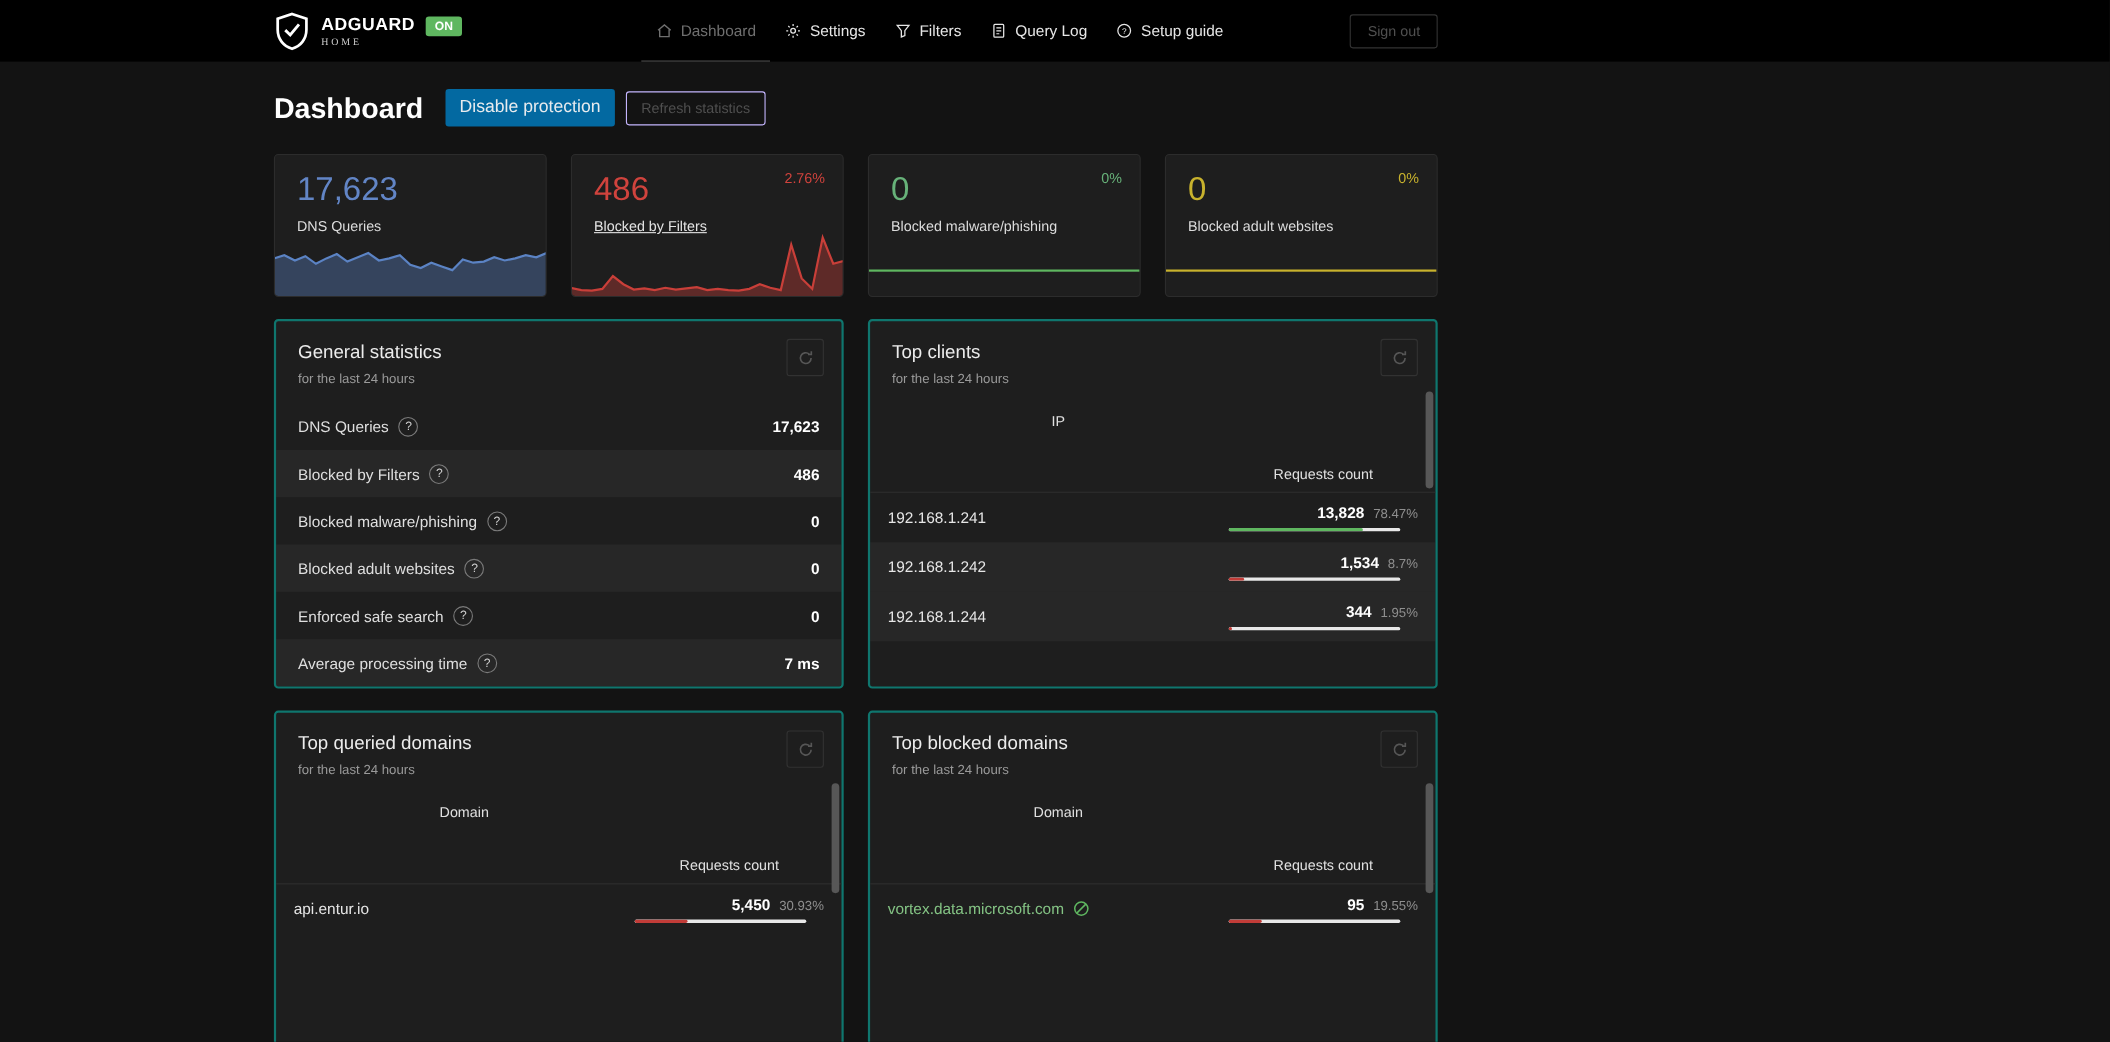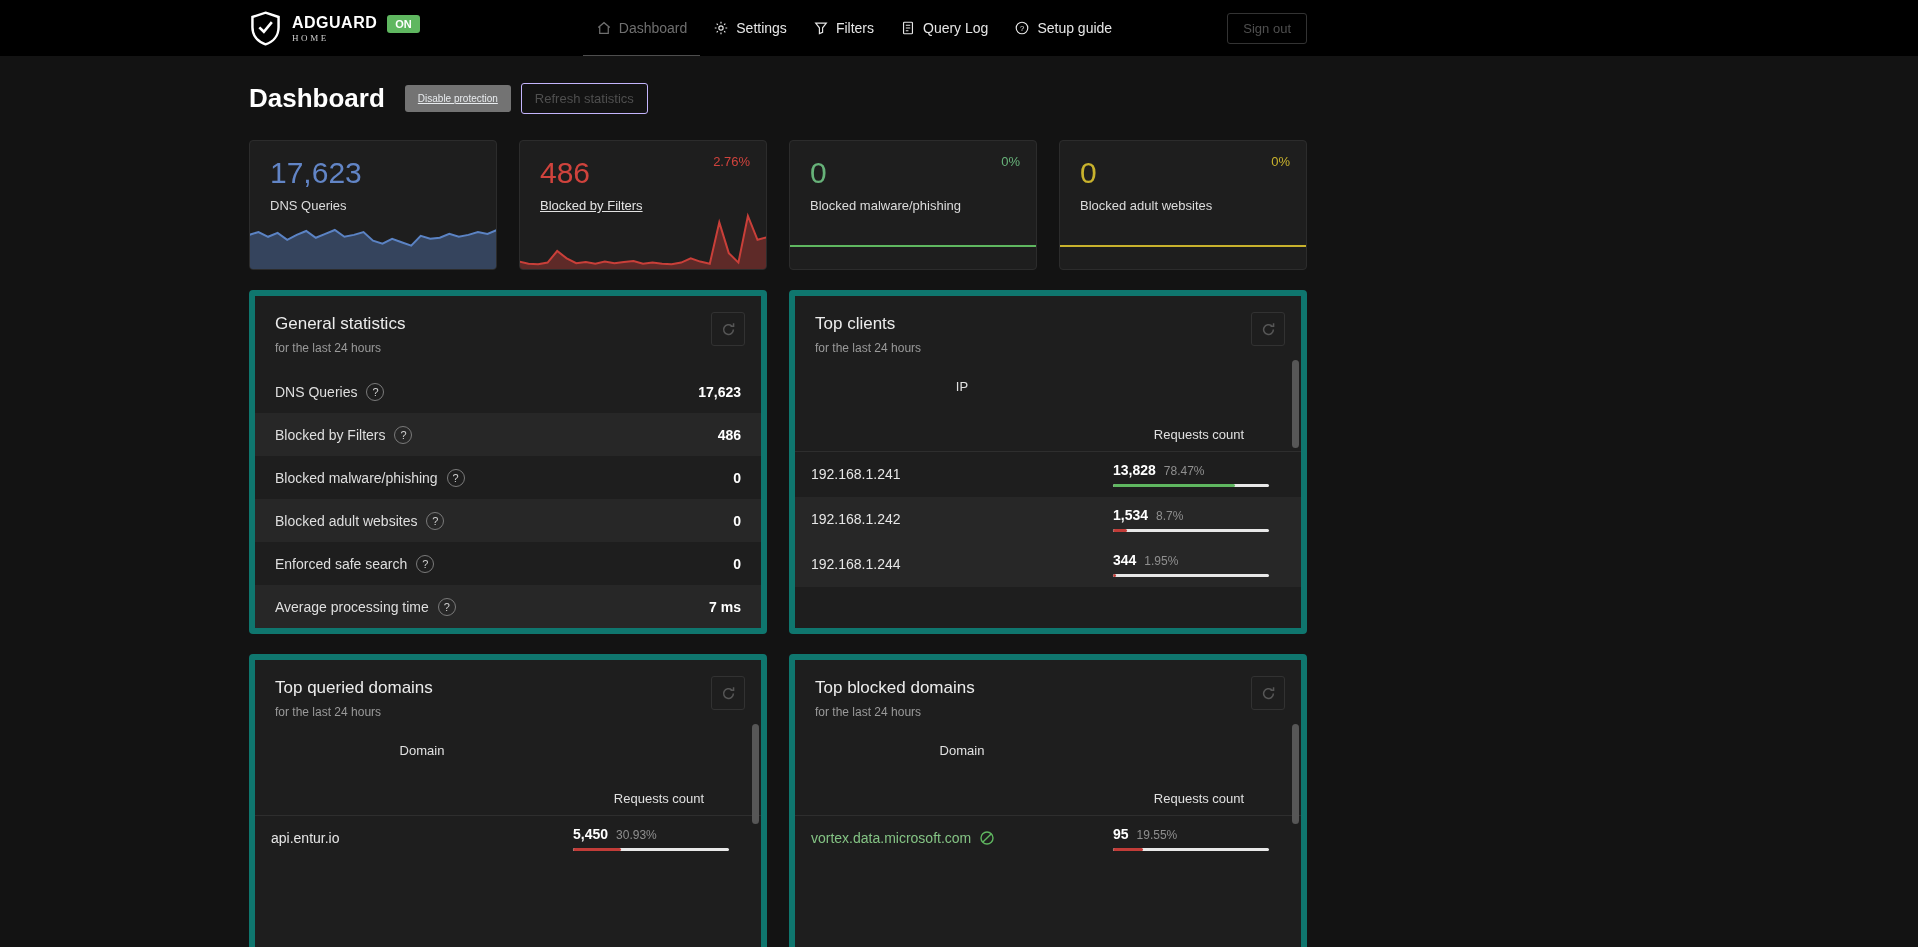--- a/index.html
+++ b/index.html
@@ -26,43 +26,43 @@
   .nav-item.active { color: #6f6f6f; border-bottom-color: #4e4e4e; }
   .nav-icon { display: inline-flex; align-items: center; }
   .nav-icon svg { width: 16px; height: 16px; }
   .signout { margin-left: auto; background: transparent; border: 1px solid #333;
              color: #4f4f4f; padding: 7px 15px; border-radius: 3px; font-size: 13px; cursor: pointer;
              font-family: inherit; }
   
   .container { width: 1058px; margin-left: 249px; }
   .page-head { display: flex; align-items: center; gap: 10px; margin-top: 24px; height: 36px; }
   .page-title { font-size: 26px; font-weight: 600; color: #fff; margin-right: 10px; }
-  .btn-gray { background: #737373; color: #e8ebee; border: none; padding: 8px 13px;
-              border-radius: 3px; font-size: 10px; cursor: pointer; font-family: inherit; text-decoration: underline; }
+  .btn-gray { background: #0369a1; color: #e8ebee; border: none; padding: 8px 13px;
+              border-radius: 3px; font-size: 16px; cursor: pointer; font-family: inherit; }
   .btn-outline { background: transparent; border: 1px solid #c4b5fd; color: #4f4f4f;
                  padding: 7px 13px; border-radius: 3px; font-size: 13px; cursor: pointer; font-family: inherit; }
   
   .stat-cards { display: grid; grid-template-columns: repeat(4, 1fr); gap: 22px; margin-top: 24px; }
   .stat-card { position: relative; height: 130px; background: #1e1e1e; border: 1px solid #2c2c2c;
                border-radius: 4px; padding: 15px 20px; overflow: hidden; }
   .stat-value { font-size: 30px; line-height: 1.1; }
   .stat-value.blue { color: #6285c6; } .stat-value.red { color: #d0433d; }
   .stat-value.green { color: #67b279; } .stat-value.yellow { color: #c8b22d; }
   .stat-label { margin-top: 9px; font-size: 13px; color: #dcdcdc; display: inline-block; }
   .stat-label.link { text-decoration: underline; cursor: pointer; color: #e3e3e3; }
   .stat-percent { position: absolute; top: 13px; right: 16px; font-size: 13px; }
   .stat-percent.red { color: #d0433d; } .stat-percent.green { color: #67b279; }
   .stat-percent.yellow { color: #c8b22d; }
   .sparkline { position: absolute; left: -1px; right: -1px; bottom: -1px; }
   .sparkline.h44 { height: 44px; } .sparkline.h58 { height: 58px; }
   .flat-host { position: absolute; left: 0; right: 0; bottom: 22px; height: 2px; }
   .flat-line { width: 100%; height: 2px; }
   
   .grid-2 { display: grid; grid-template-columns: 1fr 1fr; gap: 22px; margin-top: 20px; }
-  .panel { position: relative; background: #1e1e1e; border: 6px solid #0f766e;
+  .panel { position: relative; background: #1e1e1e; border: 2px solid #0f766e;
            border-radius: 4px; overflow: hidden; }
   .panel.bottom { height: 330px; }
   .panel-head { padding: 18px 20px 15px; position: relative; }
   .panel-title { font-size: 17px; color: #ececec; font-weight: 400; }
   .panel-sub { font-size: 12px; color: #9a9a9a; margin-top: 7px; }
   .refresh-btn { position: absolute; top: 16px; right: 16px; width: 34px; height: 34px;
                  border: 1px solid #323232; border-radius: 3px; background: transparent;
                  color: #565656; cursor: pointer; display: flex; align-items: center; justify-content: center; }
   .refresh-btn svg { width: 15px; height: 15px; }
   
@@ -77,21 +77,21 @@
   
   .table-head { display: flex; border-bottom: 1px solid #2e2e2e; padding: 9px 16px;
                 font-size: 13px; color: #e0e0e0; }
   .th-left { flex: 1; text-align: center; }
   .th-right { width: 172px; text-align: center; margin-top: 48px; }
   .t-row { display: flex; align-items: flex-start; padding: 10px 16px; min-height: 45px; }
   .t-row.striped { background: rgba(255,255,255,.045); }
   .t-left { flex: 1; font-size: 14px; color: #e6e6e6; padding-top: 4px; cursor: pointer;
             display: flex; align-items: center; gap: 8px; }
   .t-left .green { color: #84c384; }
-  .t-right { width: 172px; }
+  .t-right { width: 172px; text-align: right; }
   .count-line { font-size: 12px; color: #8f8f8f; white-space: nowrap; }
   .count-line .count { font-size: 14px; font-weight: bold; color: #fff; margin-right: 8px; }
   .bar { margin-top: 6px; height: 3px; background: #e8e8e8; border-radius: 2px;
          position: relative; overflow: hidden; width: 156px; }
   .bar-fill { position: absolute; left: 0; top: 0; bottom: 0; border-radius: 2px; }
   .bar-fill.green { background: #5fb760; } .bar-fill.red { background: #c23c38; }
   .blocked-icon { flex: none; display: inline-flex; }
   
   .scroll-thumb { position: absolute; right: 2px; width: 7px; border-radius: 4px;
                   background: #575757; cursor: pointer; }

